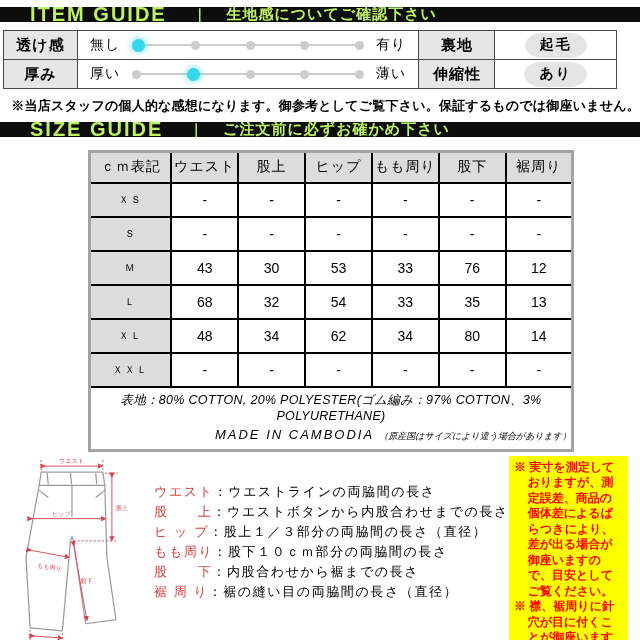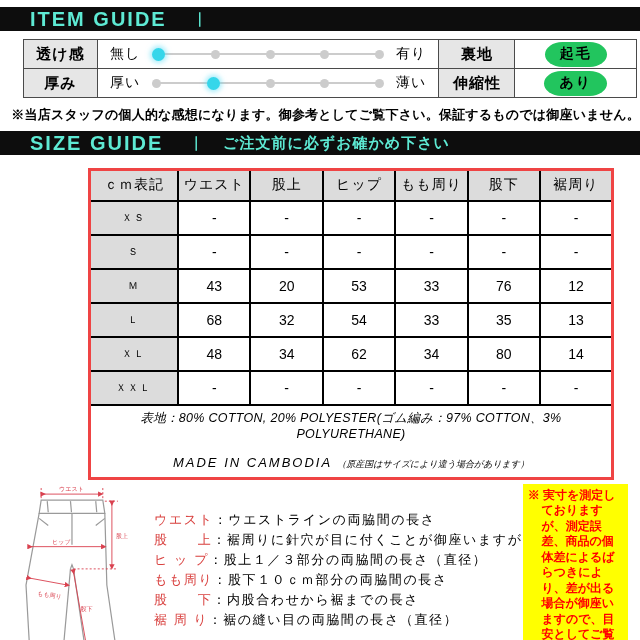--- a/index.html
+++ b/index.html
@@ -1,50 +1,50 @@
 <!DOCTYPE html>
 <html><head>
 <meta charset="utf-8">
 <style>
   * { margin:0; padding:0; box-sizing:border-box; }
   html,body { width:640px; background:#fff; font-family:"Liberation Sans",sans-serif; color:#000; }
   .page { width:640px; height:640px; overflow:hidden; background:#fff; }
 
   
-  .bar { background:#0d0d0d; color:#5eead4; height:24px; display:flex; align-items:center; padding-left:30px; margin-top:7px; }
+  .bar { background:#0d0d0d; color:#bef264; height:15px; display:flex; align-items:center; padding-left:30px; margin-top:7px; }
   .bar .t { font-size:20px; font-weight:bold; letter-spacing:2px; }
   .bar .sep { margin:0 20px 0 26px; font-size:14px; font-weight:bold; }
   .bar .sub { font-size:15px; font-weight:bold; letter-spacing:1px; }
 
   
-  .item-table { width:614px; margin:8px 23px 0; border-collapse:collapse; }
+  .item-table { width:614px; margin:8px 3px 0; border-collapse:collapse; }
   .item-table td { border:1px solid #4a4a4a; height:29px; }
   .item-table .lbl { background:#e6e6e6; width:70px; text-align:center; font-size:15px; font-weight:bold; letter-spacing:1px; }
   .item-table .slider-cell { width:323px; padding:0 12px; }
   .slider { display:flex; align-items:center; font-size:14px; }
   .slider .end { white-space:nowrap; letter-spacing:1px; }
   .track { flex:1; display:flex; justify-content:space-between; align-items:center; position:relative; height:16px; margin:0 12px; }
   .track::before { content:''; position:absolute; left:5px; right:5px; top:50%; margin-top:-1px; height:2px; background:#ccc; }
   .dot { width:9px; height:9px; border-radius:50%; background:#ccc; position:relative; }
   .dot.active { width:13px; height:13px; background:#35d6ea; box-shadow:0 0 5px 2px rgba(90,220,245,.55); }
   .item-table .attr-lbl { background:#e6e6e6; width:72px; text-align:center; font-size:15px; font-weight:bold; letter-spacing:1px; }
   .item-table .attr-val { width:115px; text-align:center; background:#fff; }
-  .oval { display:inline-block; background:#22c55e; border-radius:18px / 13px; padding:3px 15px 4px; font-size:14px; font-weight:bold; letter-spacing:2px; }
+  .oval { display:inline-block; background:#e5e5e5; border-radius:18px / 13px; padding:3px 15px 4px; font-size:14px; font-weight:bold; letter-spacing:2px; }
 
   .staff-note { text-align:right; font-size:13px; font-weight:bold; margin-top:8px; letter-spacing:.2px; }
 
   
-  .size-table { border-collapse:collapse; margin:13px 0 0 88px; width:526px; border:3px solid #ef4444; }
+  .size-table { border-collapse:collapse; margin:13px 0 0 88px; width:486px; border:3px solid #a3a3a3; }
   .size-table th, .size-table td { border:2px solid #000; text-align:center; font-weight:normal; }
   .size-table thead th { background:#dcdcdc; height:31px; font-size:14px; letter-spacing:1px; }
   .size-table tbody th { background:#dcdcdc; width:82px; font-size:10px; letter-spacing:2px; }
   .size-table tbody td { background:#fff; height:34px; font-size:14px; width:67px; }
   .size-table .foot-cell { background:#fff; padding:4px 0 6px;font-style:italic; }
   .foot-l1 { font-size:12.5px; letter-spacing:.3px; }
-  .foot-l2 { font-size:13px; letter-spacing:2px; margin-top:14px; }
+  .foot-l2 { font-size:13px; letter-spacing:2px; margin-top:4px;text-align:right; }
   .foot-l2 .small { font-size:9px; letter-spacing:0; }
 
   
   .bottom { display:flex; align-items:flex-start; margin-top:4px; padding:0 12px 0 10px; }
   .pants-wrap { width:128px; flex:none; }
   .m-list { margin:26px 0 0 16px; flex:none; }
   .m-item { font-size:13px; line-height:20px; letter-spacing:1.6px; white-space:nowrap; }
   .m-term { color:#d9413f; }
   .m-colon, .m-desc { color:#000; }
 
@@ -53,20 +53,21 @@
   .notice .notice-item { padding-left:1.15em; text-indent:-1.15em; }
 </style>
 </head>
 <body>
 
 <div class="page">
 
   <div class="bar">
     <span class="t">ITEM GUIDE</span>
     <span class="sep">｜</span>
+    <span class="sub">生地感についてご確認下さい</span>
   </div>
 
   <table class="item-table">
     <tbody>
         <tr>
       <td class="lbl">透け感</td>
       <td class="slider-cell">
         <div class="slider">
           <span class="end">無し</span>
           <span class="track">
@@ -142,21 +143,21 @@
           <td>-</td>
           <td>-</td>
           <td>-</td>
           <td>-</td>
           <td>-</td>
           <td>-</td>
         </tr>
         <tr>
           <th>Ｍ</th>
           <td>43</td>
-          <td>20</td>
+          <td>30</td>
           <td>53</td>
           <td>33</td>
           <td>76</td>
           <td>12</td>
         </tr>
         <tr>
           <th>Ｌ</th>
           <td>68</td>
           <td>32</td>
           <td>54</td>
@@ -237,21 +238,21 @@
           <text x="50" y="59" text-anchor="middle">ヒップ</text>
           <text x="26" y="110" transform="rotate(9 26 110)">もも周り</text>
           <text x="69" y="126">股下</text>
           <text x="33" y="189" text-anchor="middle">裾周り</text>
         </g>
       </svg>
     </div>
 
     <div class="m-list" id="measure-list">
         <div class="m-item"><span class="m-term">ウエスト</span><span class="m-colon">：</span><span class="m-desc">ウエストラインの両脇間の長さ</span></div>
-        <div class="m-item"><span class="m-term">股　　上</span><span class="m-colon">：</span><span class="m-desc">裾周りに針穴が目に付くことが御座いますが</span></div>
+        <div class="m-item"><span class="m-term">股　　上</span><span class="m-colon">：</span><span class="m-desc">ウエストボタンから内股合わせまでの長さ</span></div>
         <div class="m-item"><span class="m-term">ヒ ッ プ</span><span class="m-colon">：</span><span class="m-desc">股上１／３部分の両脇間の長さ（直径）</span></div>
         <div class="m-item"><span class="m-term">もも周り</span><span class="m-colon">：</span><span class="m-desc">股下１０ｃｍ部分の両脇間の長さ</span></div>
         <div class="m-item"><span class="m-term">股　　下</span><span class="m-colon">：</span><span class="m-desc">内股合わせから裾までの長さ</span></div>
         <div class="m-item"><span class="m-term">裾 周 り</span><span class="m-colon">：</span><span class="m-desc">裾の縫い目の両脇間の長さ（直径）</span></div>
       </div>
 
     <div class="notice" id="notice-body">
         <p class="notice-item"><span>※ </span><span>実寸を測定しておりますが、測定誤差、商品の個体差によるばらつきにより、差が出る場合が御座いますので、目安としてご覧ください。</span></p>
         <p class="notice-item"><span>※ </span><span>襟、裾周りに針穴が目に付くことが御座いますが、店舗での防犯センサーのタグの跡ですので不良では御座いません。</span></p>
       </div>

